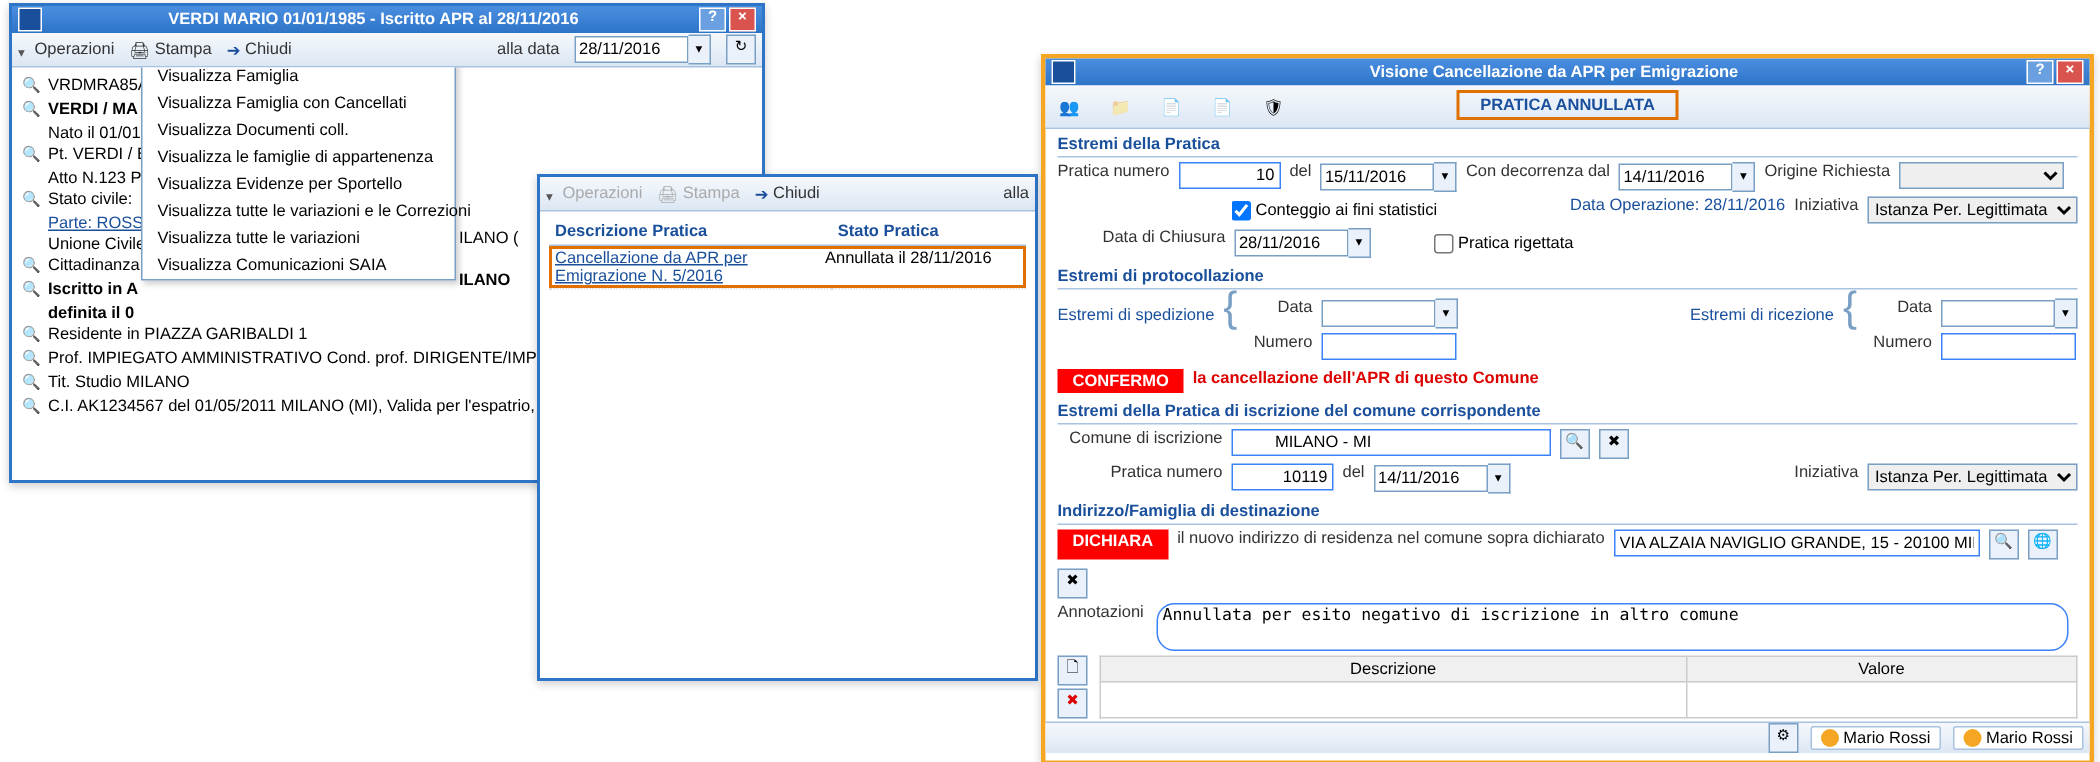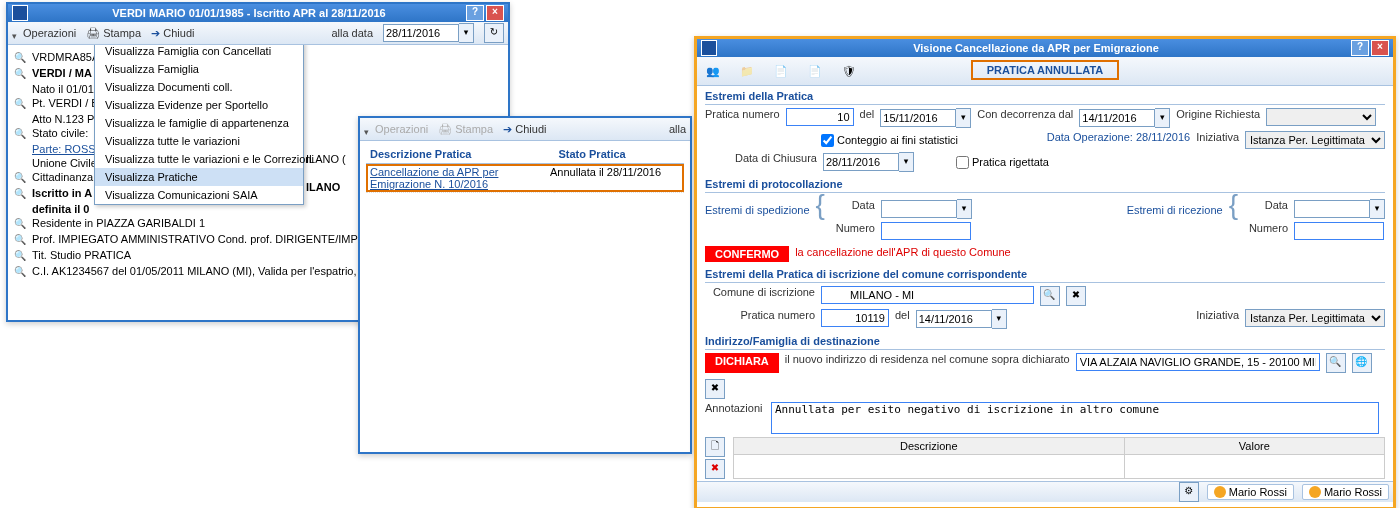--- a/index.html
+++ b/index.html
@@ -131,37 +131,36 @@
         <div class="line">
           <span class="mag"></span>
           <span>Residente in PIAZZA GARIBALDI 1</span>
         </div>
         <div class="line">
           <span class="mag"></span>
           <span>Prof. IMPIEGATO AMMINISTRATIVO Cond. prof. DIRIGENTE/IMPIEGAT</span>
         </div>
         <div class="line">
           <span class="mag"></span>
-          <span>Tit. Studio PRATICA</span>
+          <span>Tit. Studio MILANO</span>
         </div>
         <div class="line">
           <span class="mag"></span>
           <span>C.I. AK1234567 del 01/05/2011 MILANO (MI), Valida per l'espatrio, sca</span>
         </div>
       </div>
 
     <div class="dropdown" style="left:86px;top:-4px;width:208px" id="w1dd">
+        <div class="ditem">Visualizza Famiglia</div>
         <div class="ditem">Visualizza Famiglia con Cancellati</div>
-        <div class="ditem">Visualizza Famiglia</div>
         <div class="ditem">Visualizza Documenti coll.</div>
+        <div class="ditem">Visualizza le famiglie di appartenenza</div>
         <div class="ditem">Visualizza Evidenze per Sportello</div>
-        <div class="ditem">Visualizza le famiglie di appartenenza</div>
+        <div class="ditem">Visualizza tutte le variazioni e le Correzioni</div>
         <div class="ditem">Visualizza tutte le variazioni</div>
-        <div class="ditem">Visualizza tutte le variazioni e le Correzioni</div>
-        <div class="ditem sel">Visualizza Pratiche</div>
         <div class="ditem">Visualizza Comunicazioni SAIA</div>
       </div>
 
     <div style="position:absolute;left:298px;top:108px;font-size:11px">ILANO (</div>
     <div style="position:absolute;left:298px;top:136px;font-weight:bold;font-size:11px">ILANO</div>
   </div>
 </div>
 
 <div class="win" style="left:358px;top:116px;width:330px;height:334px">
   <div class="toolbar">
@@ -185,21 +184,21 @@
       <thead>
           <tr>
         <th>Descrizione Pratica</th>
         <th>Stato Pratica</th>
       </tr>
         </thead>
       <tbody id="w2rows">
           <tr>
             <td colspan="2" style="padding: 0px;">
               <div class="row-highlight" style="display: flex;">
-                <div style="flex: 1 1 0%;"><a class="link">Cancellazione da APR per Emigrazione N. 10/2016</a></div>
+                <div style="flex: 1 1 0%;"><a class="link">Cancellazione da APR per Emigrazione N. 5/2016</a></div>
                 <div style="width: 130px;">Annullata il 28/11/2016</div>
               </div>
             </td>
           </tr>
         </tbody>
     </table>
   </div>
 </div>
 
 <div class="win highlight" style="left:694px;top:36px;width:696px;height:468px">
@@ -292,21 +291,21 @@
           </div>
         <div class="fieldrow">
             <span class="lbl" style="width:44px;text-align:right">Numero</span>
             <input class="txt" style="width: 82px;">
           </div>
       </div>
     </div>
 
     <div class="fieldrow">
       <span class="redbox">CONFERMO</span>
-      <span style="color:#d00;font-weight:normal">la cancellazione dell'APR di questo Comune</span>
+      <span style="color:#d00;font-weight:bold">la cancellazione dell'APR di questo Comune</span>
     </div>
 
     <div class="section-title">Estremi della Pratica di iscrizione del comune corrispondente</div>
     <div class="fieldrow">
       <span class="lbl" style="width:110px;text-align:right">Comune di iscrizione</span>
       <input class="txt" style="width: 180px; padding-left: 28px;" value="MILANO - MI">
       <span class="small-btn">🔍</span>
       <span class="small-btn">✖</span>
     </div>
     <div class="fieldrow">
@@ -326,21 +325,21 @@
     <div class="fieldrow">
       <span class="redbox">DICHIARA</span>
       <span class="lbl">il nuovo indirizzo di residenza nel comune sopra dichiarato</span>
       <input class="txt" style="width: 236px;" value="VIA ALZAIA NAVIGLIO GRANDE, 15 - 20100 MILANO">
       <span class="small-btn">🔍</span>
       <span class="small-btn" style="color:#0a5">🌐</span>
       <span class="small-btn">✖</span>
     </div>
     <div class="fieldrow" style="align-items:flex-start">
       <span class="lbl" style="width:60px">Annotazioni</span>
-      <textarea class="txt" style="width: 600px; height: 30px; resize: none;" id="annot">Annullata per esito negativo di iscrizione in altro comune</textarea>
+      <textarea class="txt" style="width: 600px; height: 30px; resize: none; border-radius: 12px;" id="annot">Annullata per esito negativo di iscrizione in altro comune</textarea>
     </div>
 
     <div style="display:flex;gap:4px">
       <div class="left-icons">
         <span class="small-btn">🗋</span>
         <span class="small-btn" style="color:#d00">✖</span>
       </div>
       <table class="info-table">
         <thead>
             <tr>

